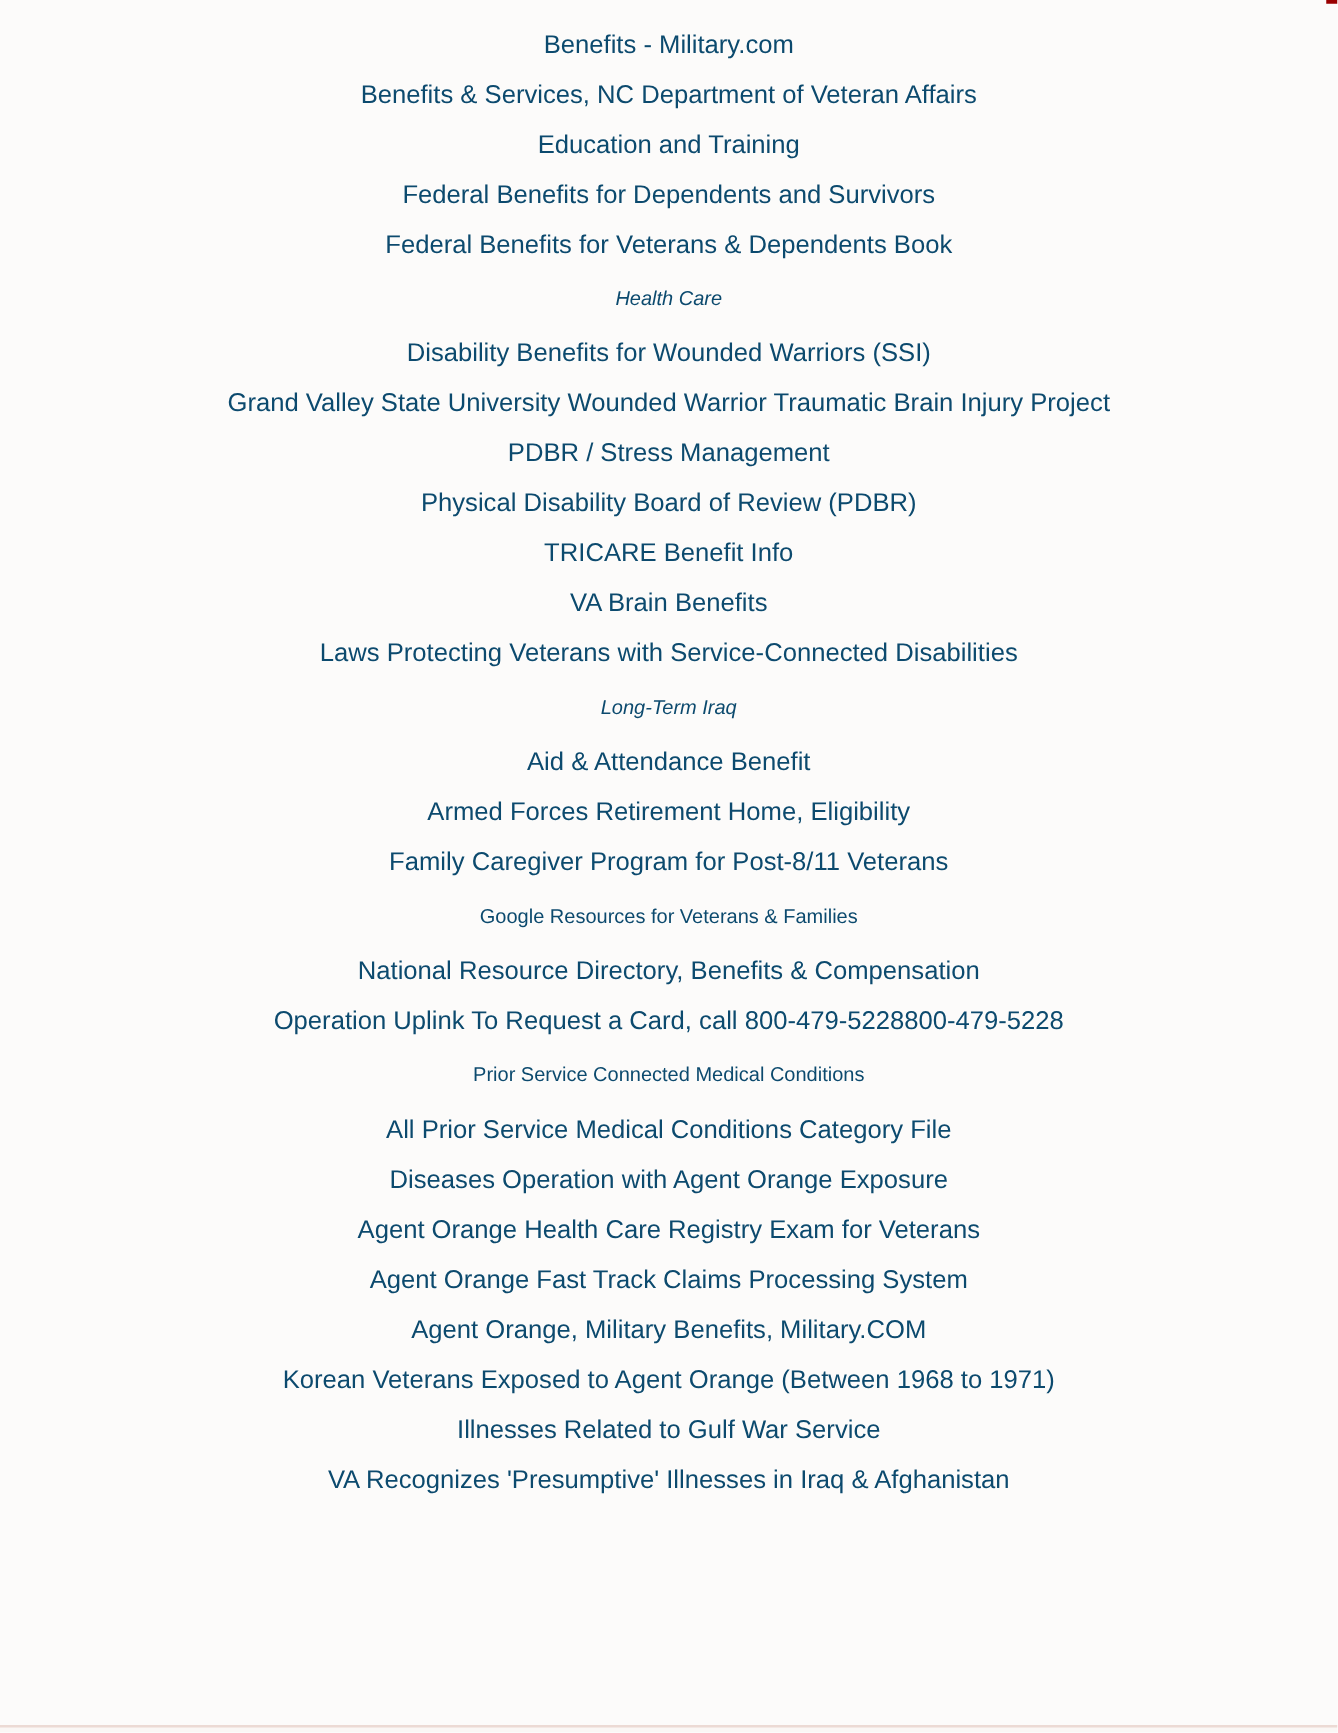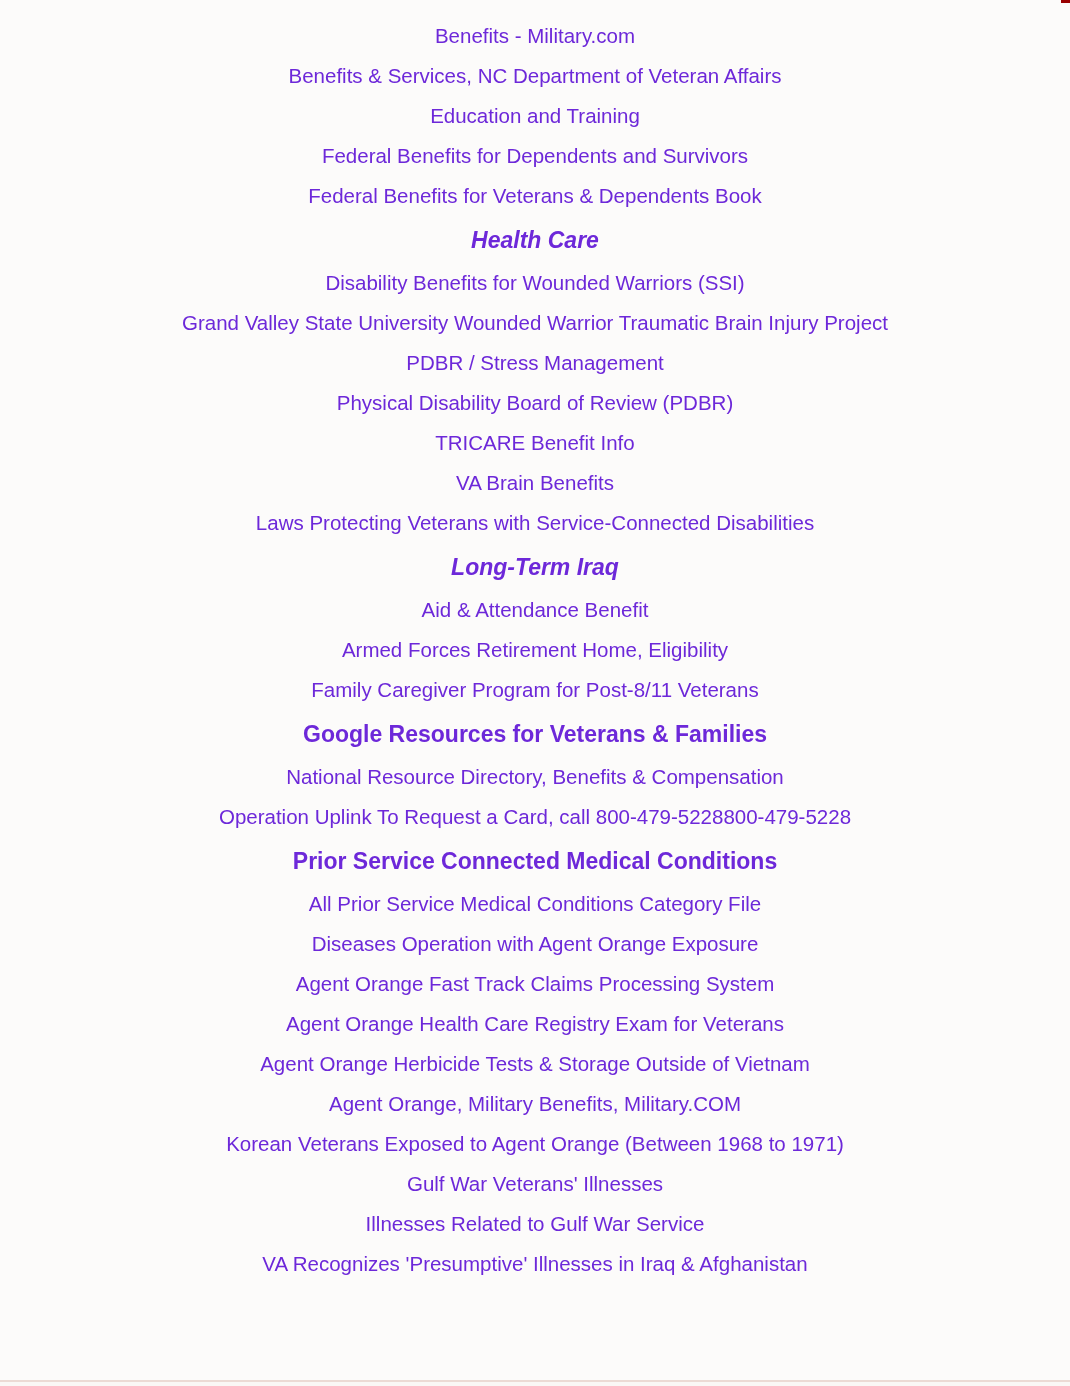--- a/index.html
+++ b/index.html
@@ -1,37 +1,37 @@
 <!DOCTYPE html>
 <html><head>
 <meta charset="utf-8">
 <style>
   html, body { margin: 0; padding: 0; }
   .page {
     position: relative;
     width: 1070px;
     height: 1386px;
     background: #fcfbfa;
-    color: #6d28d9;
+    color: #0c4a6e;
     font-family: "Liberation Sans", sans-serif;
     overflow: hidden;
   }
   .content {
     padding-top: 16px;
     text-align: center;
   }
   .line {
     font-size: 20.5px;
     line-height: 40px;
     white-space: nowrap;
   }
   .hdr {
-    font-size: 23px;
+    font-size: 16px;
     line-height: 40px;
-    font-weight: bold;
+    font-weight: normal;
     margin-top: 4px;
     margin-bottom: 3px;
     white-space: nowrap;
   }
   .hdr.it { font-style: italic; }
   .corner-mark {
     position: absolute;
     top: 0;
     right: 0;
     width: 9px;
@@ -71,24 +71,22 @@
     <div class="hdr it">Long-Term Iraq</div>
     <div class="line">Aid &amp; Attendance Benefit</div>
     <div class="line">Armed Forces Retirement Home, Eligibility</div>
     <div class="line">Family Caregiver Program for Post-8/11 Veterans</div>
     <div class="hdr">Google Resources for Veterans &amp; Families</div>
     <div class="line">National Resource Directory, Benefits &amp; Compensation</div>
     <div class="line">Operation Uplink To Request a Card, call 800-479-5228800-479-5228</div>
     <div class="hdr">Prior Service Connected Medical Conditions</div>
     <div class="line">All Prior Service Medical Conditions Category File</div>
     <div class="line">Diseases Operation with Agent Orange Exposure</div>
+    <div class="line">Agent Orange Health Care Registry Exam for Veterans</div>
     <div class="line">Agent Orange Fast Track Claims Processing System</div>
-    <div class="line">Agent Orange Health Care Registry Exam for Veterans</div>
-    <div class="line">Agent Orange Herbicide Tests &amp; Storage Outside of Vietnam</div>
     <div class="line">Agent Orange, Military Benefits, Military.COM</div>
     <div class="line">Korean Veterans Exposed to Agent Orange (Between 1968 to 1971)</div>
-    <div class="line">Gulf War Veterans' Illnesses</div>
     <div class="line">Illnesses Related to Gulf War Service</div>
     <div class="line">VA Recognizes 'Presumptive' Illnesses in Iraq &amp; Afghanistan</div>
   </div>
 
   <div class="bottom-edge"></div>
 </div>
 
 </body></html>

